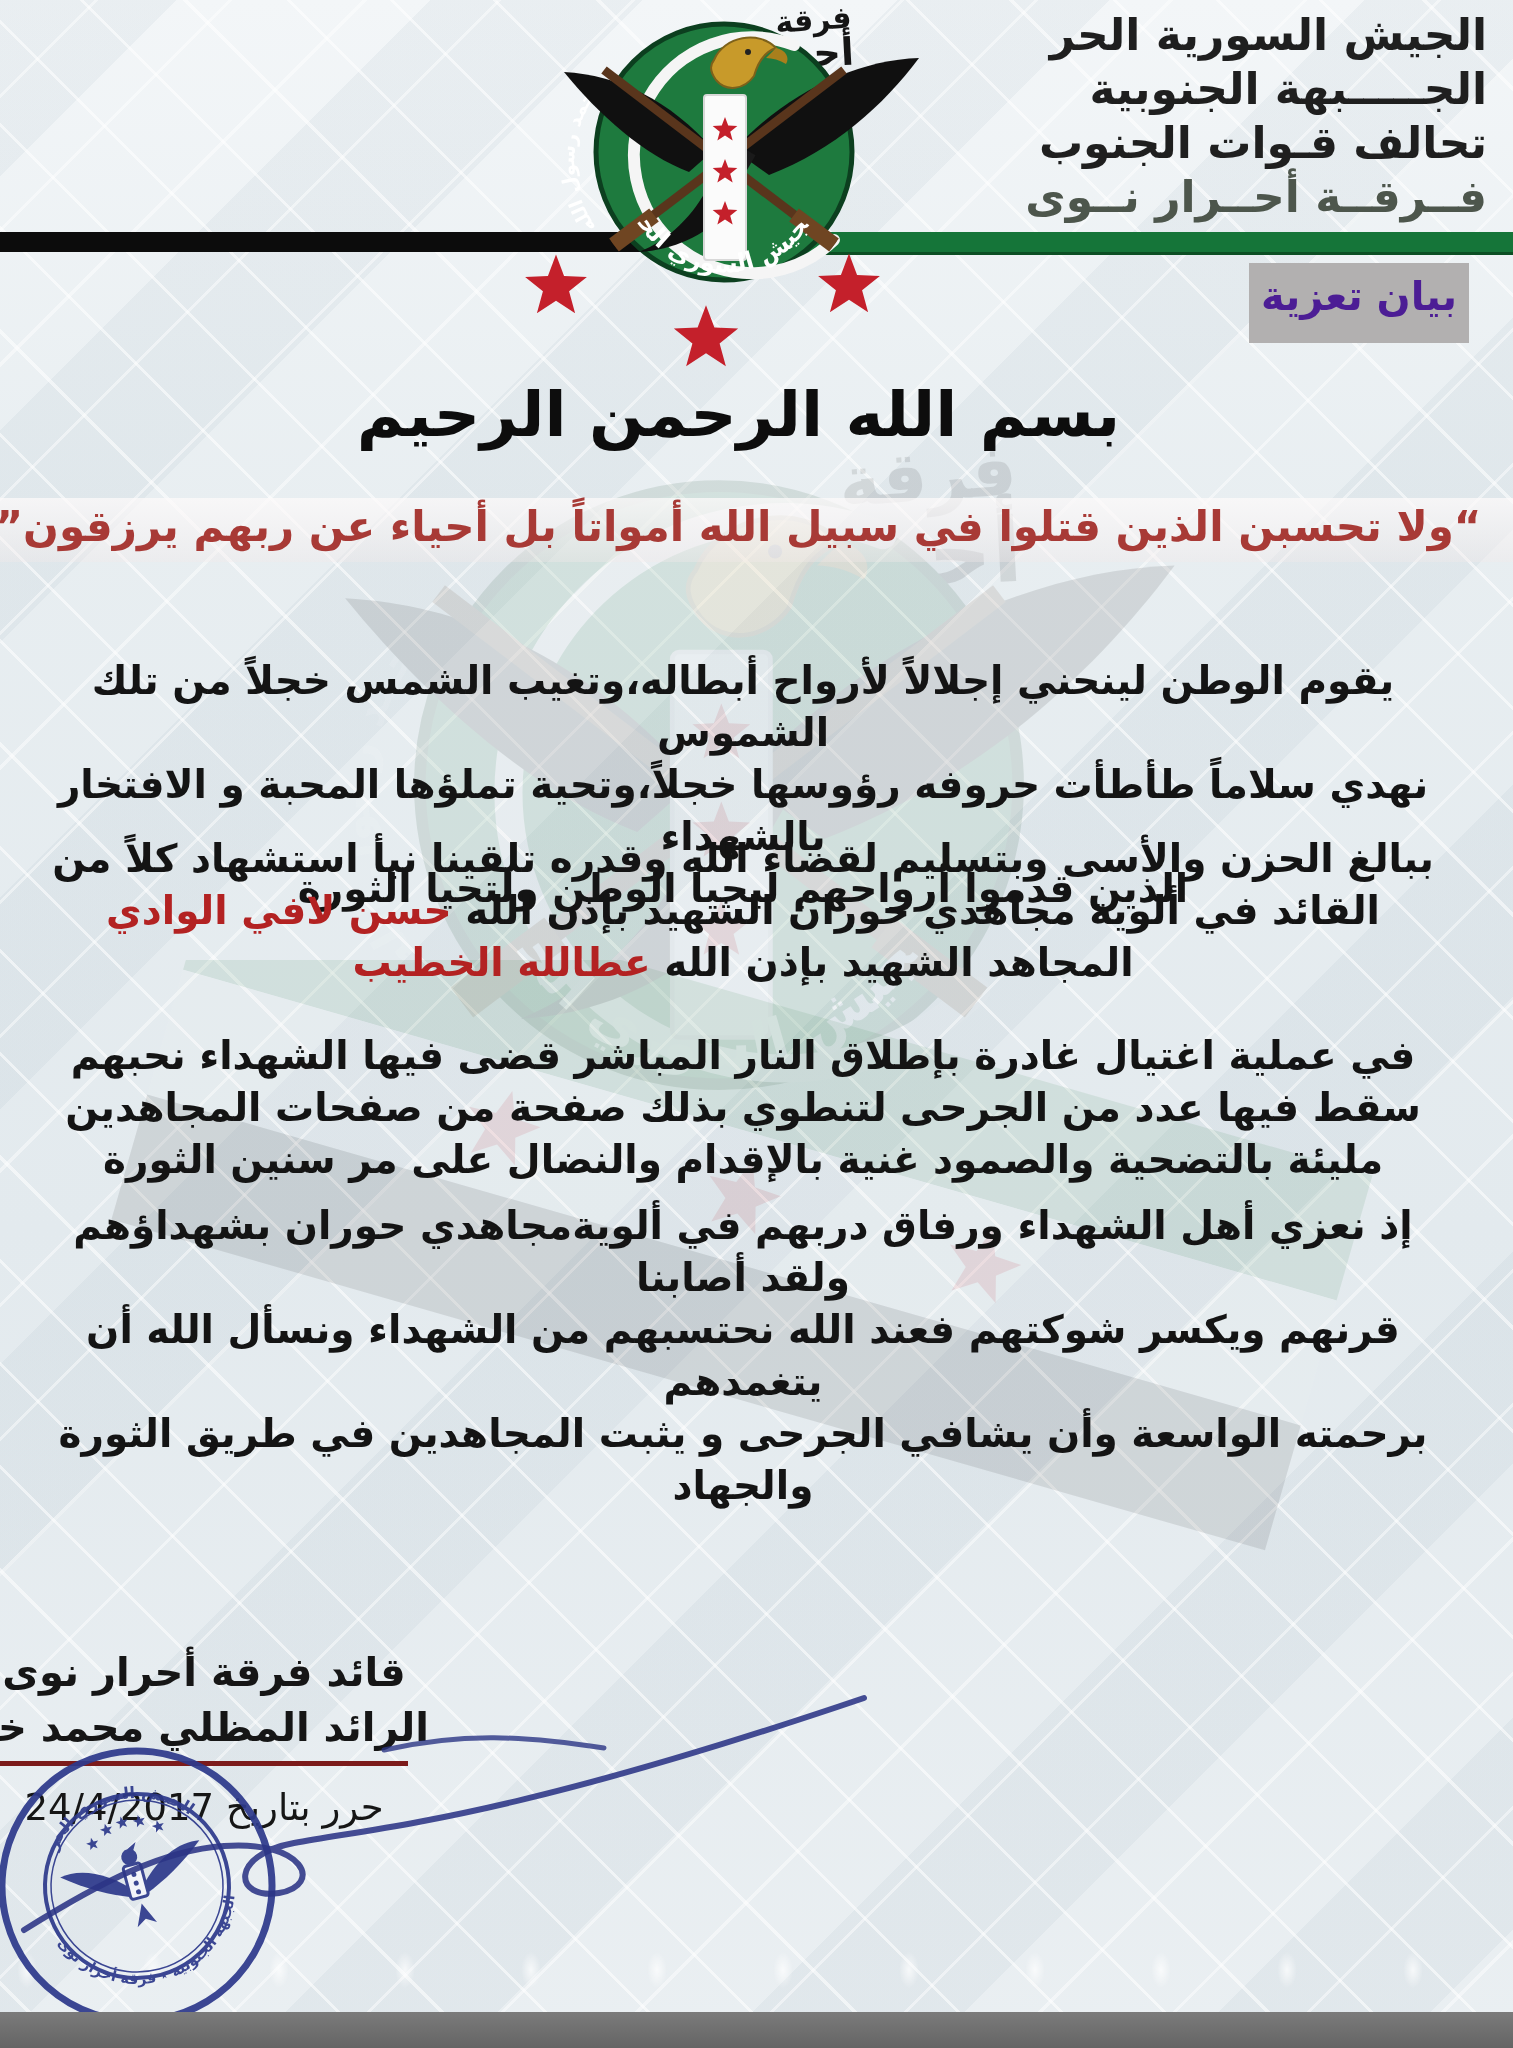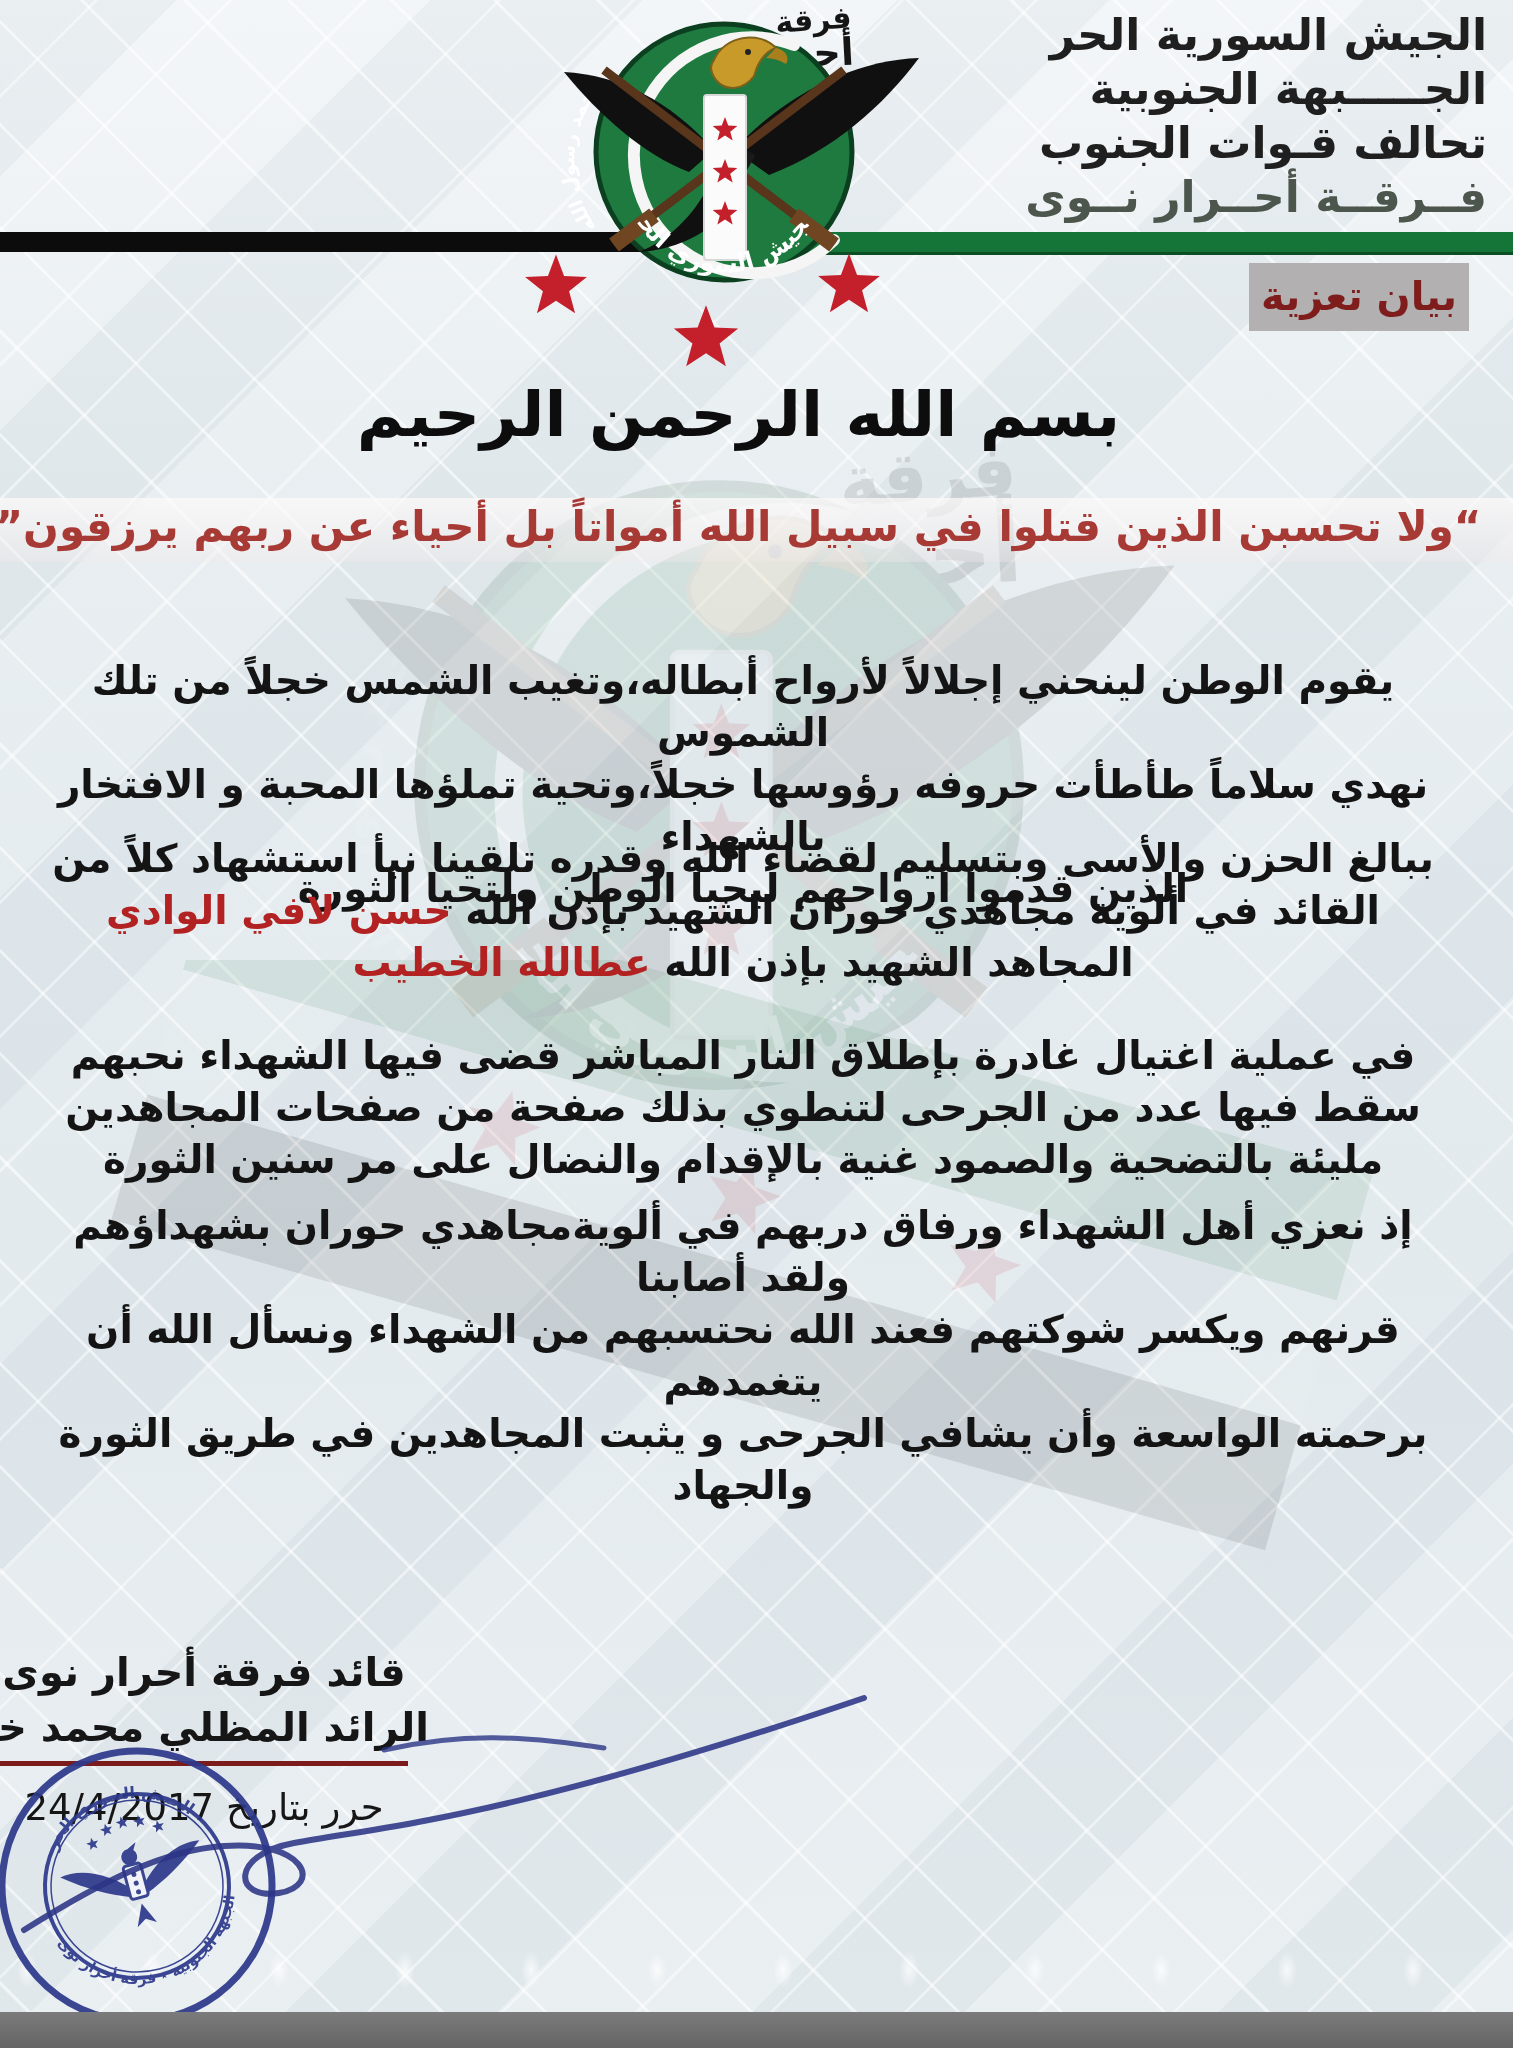--- a/index.html
+++ b/index.html
@@ -22,22 +22,22 @@
   .abs{position:absolute;}
   .nowrap{white-space:nowrap;}
   
   .org-block{top:8px; right:26px; text-align:right; z-index:3;}
   .org-line{font-size:44px; font-weight:bold; line-height:54px; color:#1f1f1f; white-space:nowrap;}
   .org-line.l4{color:#4d564c;}
   .band{top:232px; height:20px; z-index:1;}
   .band.black{left:0; width:755px; background:var(--band-black);}
   .band.green{left:755px; right:0; background:var(--band-green); border-bottom:3px solid #0c4f24;}
   .statement-label{
-    top:263px; left:1285px; width:220px; height:68px; background:var(--label-bg);
-    color:#7f1d1d; font-size:40px; font-weight:bold; text-align:center; line-height:66px; z-index:3;
+    top:263px; left:1285px; width:220px; height:80px; background:var(--label-bg);
+    color:#4c1d95; font-size:40px; font-weight:bold; text-align:center; line-height:66px; z-index:3;
   }
   
   .logo-wrap{left:450px; top:0; width:620px; height:300px; z-index:4;}
   .stars-svg{left:540px; top:245px; z-index:3;}
   
   .wm-emblem{left:30px; top:430px; opacity:.10; z-index:0;}
   .wm-flag{left:60px; top:960px; opacity:.10; z-index:0;}
   
   .bismillah{top:378px; left:0; right:0; text-align:center; font-size:62px; font-weight:bold;
     color:#0d0d0d; z-index:2; transform:scaleX(1.04);}

